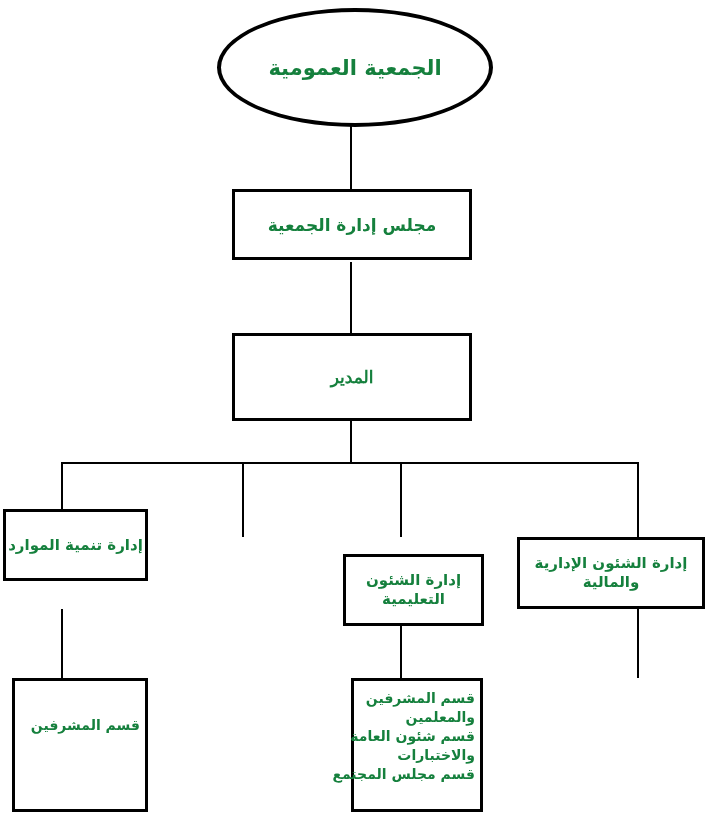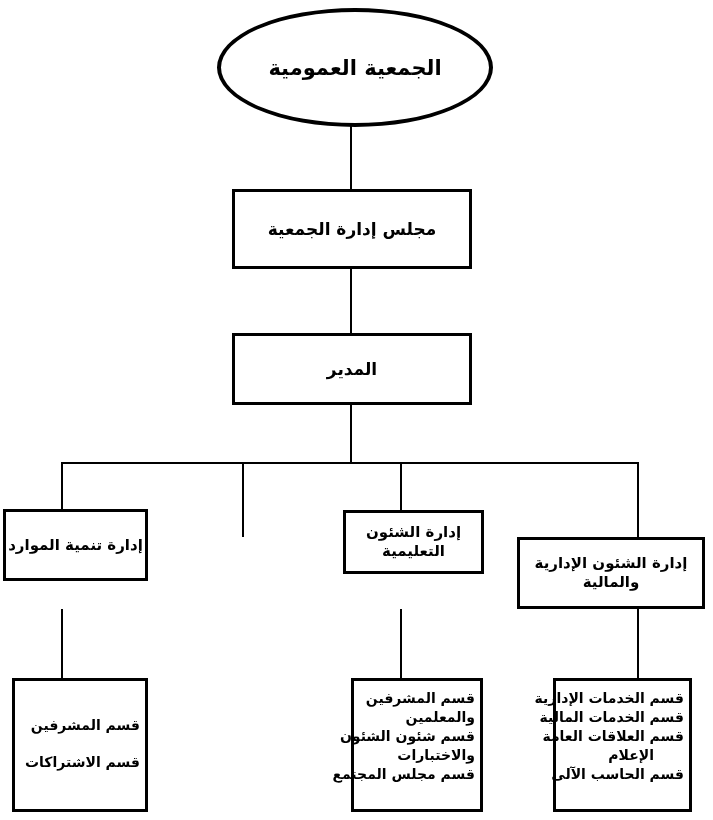--- a/index.html
+++ b/index.html
@@ -2,21 +2,21 @@
 <html lang="ar"><head>
 <meta charset="utf-8">
 <style>
   html, body { margin: 0; padding: 0; background: #ffffff; }
   .canvas {
     position: relative;
     width: 713px;
     height: 820px;
     background: #ffffff;
     font-family: "DejaVu Sans", sans-serif;
-    color: #000000;
+    color: #15803d;
     overflow: hidden;
   }
   .node {
     position: absolute;
     border: 3px solid #000000;
     background: #ffffff;
     box-sizing: border-box;
     display: flex;
     align-items: center;
     justify-content: center;
@@ -66,52 +66,44 @@
   <div class="conn" style="left:400px; top:462px; width:2px; height:75px;"></div>
   <div class="conn" style="left:637px; top:462px; width:2px; height:75px;"></div>
   <div class="conn" style="left:61px;  top:609px; width:2px; height:69px;"></div>
   <div class="conn" style="left:400px; top:609px; width:2px; height:69px;"></div>
   <div class="conn" style="left:637px; top:609px; width:2px; height:69px;"></div>
 
   <div class="node ellipse" style="left:217px; top:8px; width:276px; height:119px;">
     <span>الجمعية العمومية</span>
   </div>
 
-  <div class="node lvl2" style="left:232px; top:189px; width:240px; height:80px;">
+  <div class="node lvl2" style="left:232px; top:189px; width:240px; height:71px;">
     <span>مجلس إدارة الجمعية</span>
   </div>
 
-  <div class="node lvl2" style="left:232px; top:333px; width:240px; height:72px;">
+  <div class="node lvl2" style="left:232px; top:333px; width:240px; height:88px;font-family:Liberation Serif, serif;">
     <span>المدير</span>
   </div>
 
   <div class="node dept" style="left:3px; top:509px; width:145px; height:72px;">
     <span>إدارة تنمية الموارد</span>
   </div>
-  <div class="node dept" style="left:343px; top:510px; width:141px; height:64px;justify-content:center;">
+  <div class="node dept" style="left:343px; top:554px; width:141px; height:72px;justify-content:center;">
     <span>إدارة الشئون التعليمية</span>
   </div>
   <div class="node dept" style="left:517px; top:537px; width:188px; height:72px;">
     <span>إدارة الشئون الإدارية والمالية</span>
   </div>
 
   <div class="sections spaced" style="left:12px; top:678px; width:136px; height:134px;">
     <div class="line">قسم المشرفين</div>
-    <div class="line">قسم الاشتراكات</div>
   </div>
 
   <div class="sections" style="left:351px; top:678px; width:132px; height:134px;">
     <div class="line">قسم المشرفين</div>
     <div class="line">والمعلمين</div>
-    <div class="line">قسم شئون الشئون</div>
+    <div class="line">قسم شئون العامة</div>
     <div class="line">والاختبارات</div>
     <div class="line">قسم مجلس المجتمع</div>
   </div>
 
-  <div class="sections admin" style="left:553px; top:678px; width:139px; height:134px;">
-    <div class="line">قسم الخدمات الإدارية</div>
-    <div class="line">قسم الخدمات المالية</div>
-    <div class="line">قسم العلاقات العامة</div>
-    <div class="line">الإعلام</div>
-    <div class="line">قسم الحاسب الآلى</div>
-  </div>
 
 </div>
 
 </body></html>

